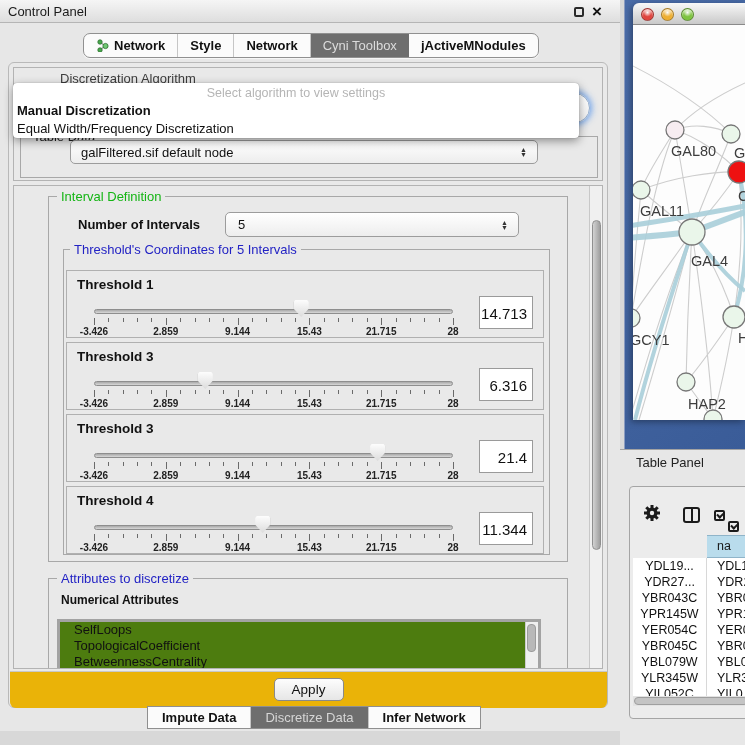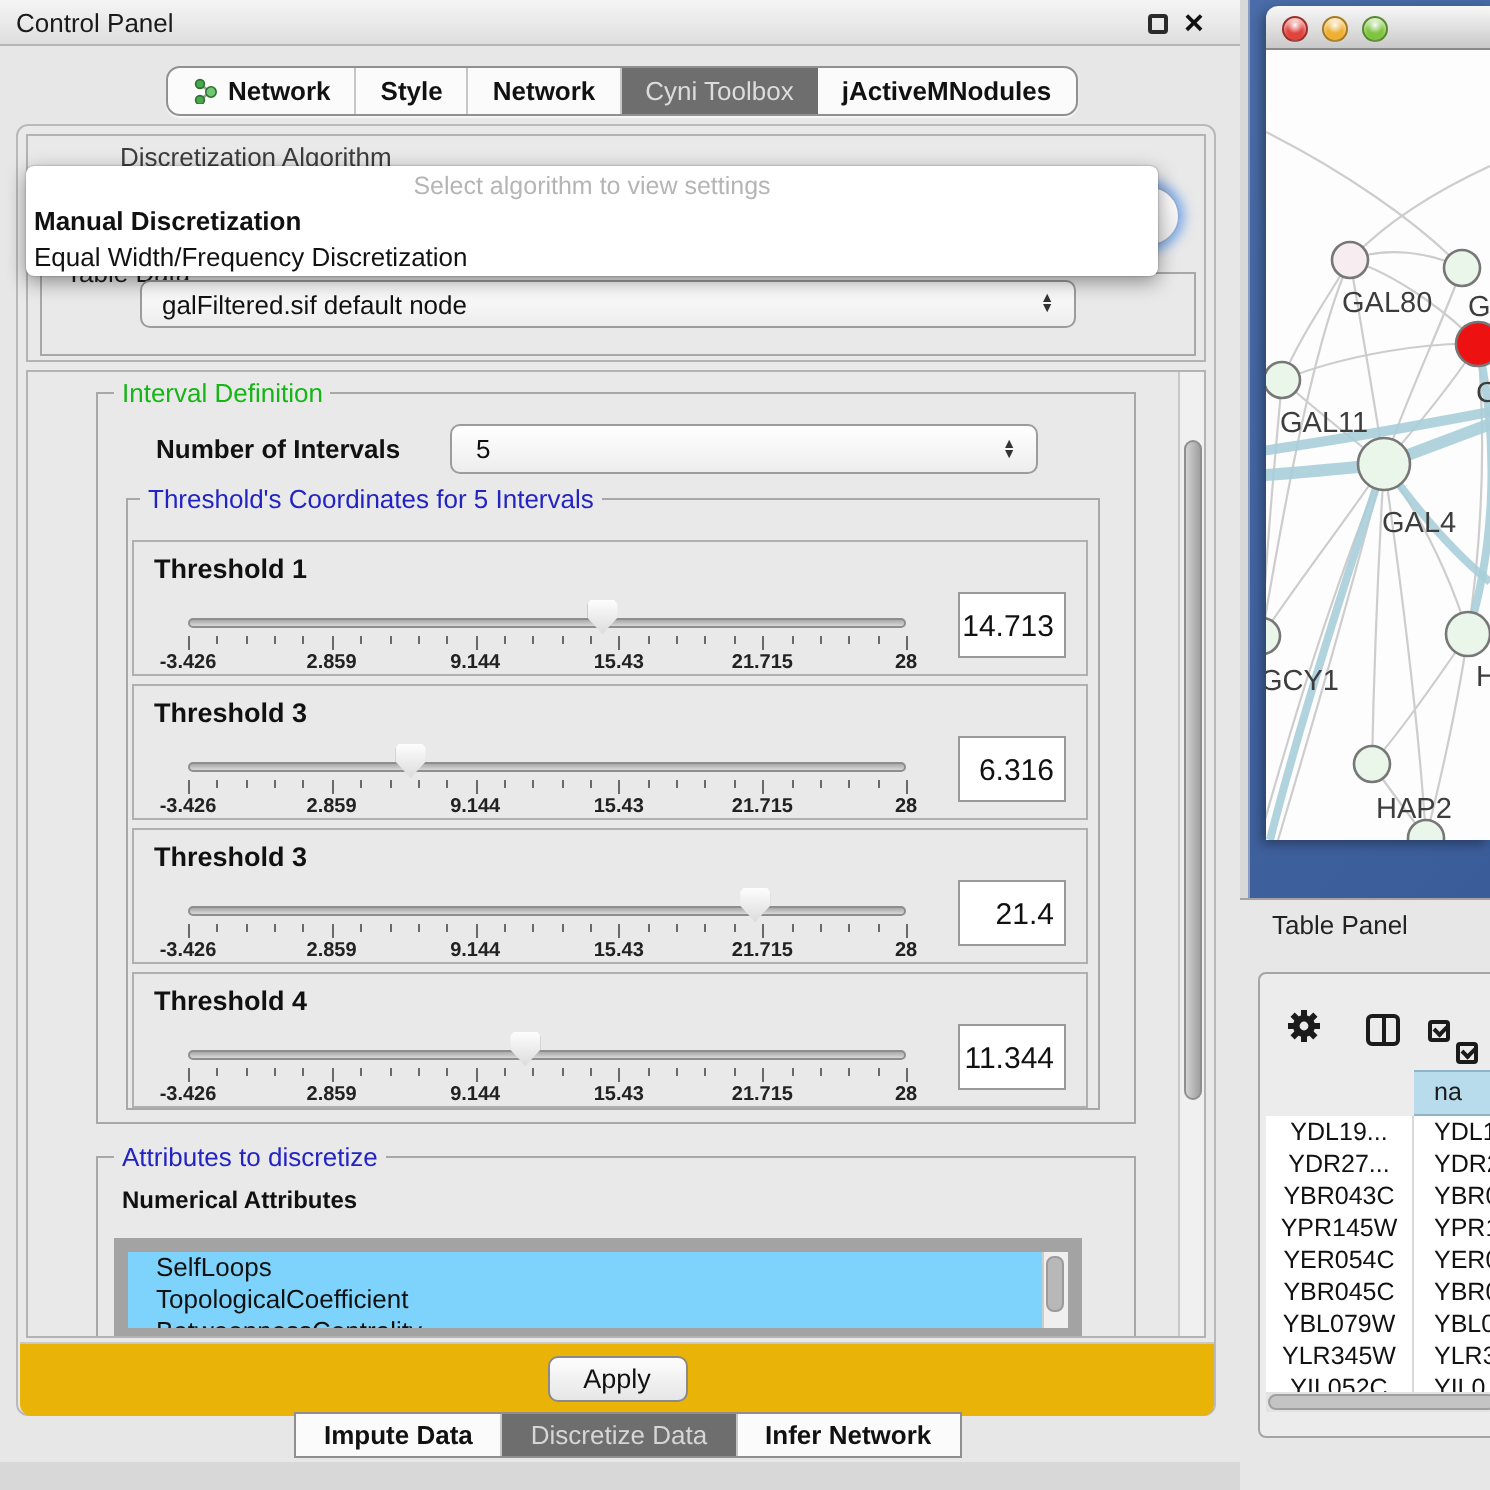--- a/index.html
+++ b/index.html
@@ -74,21 +74,21 @@
     filter:drop-shadow(0 0 1px #777); }
   .tick { position:absolute; width:1px; background:#6a6a6a; }
   .tick.major { top:47px; height:7px; }
   .tick.minor { top:47px; height:4px; }
   .tick-label { position:absolute; top:55px; width:48px; text-align:center; font-size:10px; font-weight:bold; color:#222; }
   .th-value { position:absolute; left:412px; top:25px; width:54px; height:33px; background:#fff; border:1px solid #9a9a9a;
     font-size:15px; color:#111; text-align:right; line-height:33px; padding-right:5px; }
 
   .attr-fieldset { left:34px; top:392px; width:520px; height:92px; }
   .num-label { position:absolute; left:12px; top:14px; font-size:12px; font-weight:bold; color:#111; }
-  .attr-list { position:absolute; left:8px; top:40px; width:484px; height:52px; background:#7dd3fc; border:7px solid #a3a3a3; overflow:hidden; }
+  .attr-list { position:absolute; left:8px; top:40px; width:484px; height:52px; background:#4d7c0f; border:3px solid #a3a3a3; overflow:hidden; }
   .attr-item { padding-left:14px; font-size:13px; line-height:16px; color:#111; white-space:nowrap; }
   .list-scroll { position:absolute; right:0; top:0; width:13px; height:100%; background:#efefef; border-left:1px solid #cccccc; }
   .list-thumb { position:absolute; left:1px; top:2px; width:9px; height:28px; border-radius:4px; background:#b8b8b8; border:1px solid #9b9b9b; }
 
   .apply-bar { position:absolute; left:1px; top:608px; width:597px; height:37px; background:#eab308;
     border-top:1px solid #c8c8c8; border-radius:0 0 6px 6px; }
   .apply-btn { position:absolute; left:50%; transform:translateX(-50%); top:6px; width:70px; height:23px;
     border:1px solid #8a8a8a; border-radius:5px; background:linear-gradient(#fdfdfd,#e6e6e6);
     font-size:13.5px; color:#111; text-align:center; line-height:22px; }
 

